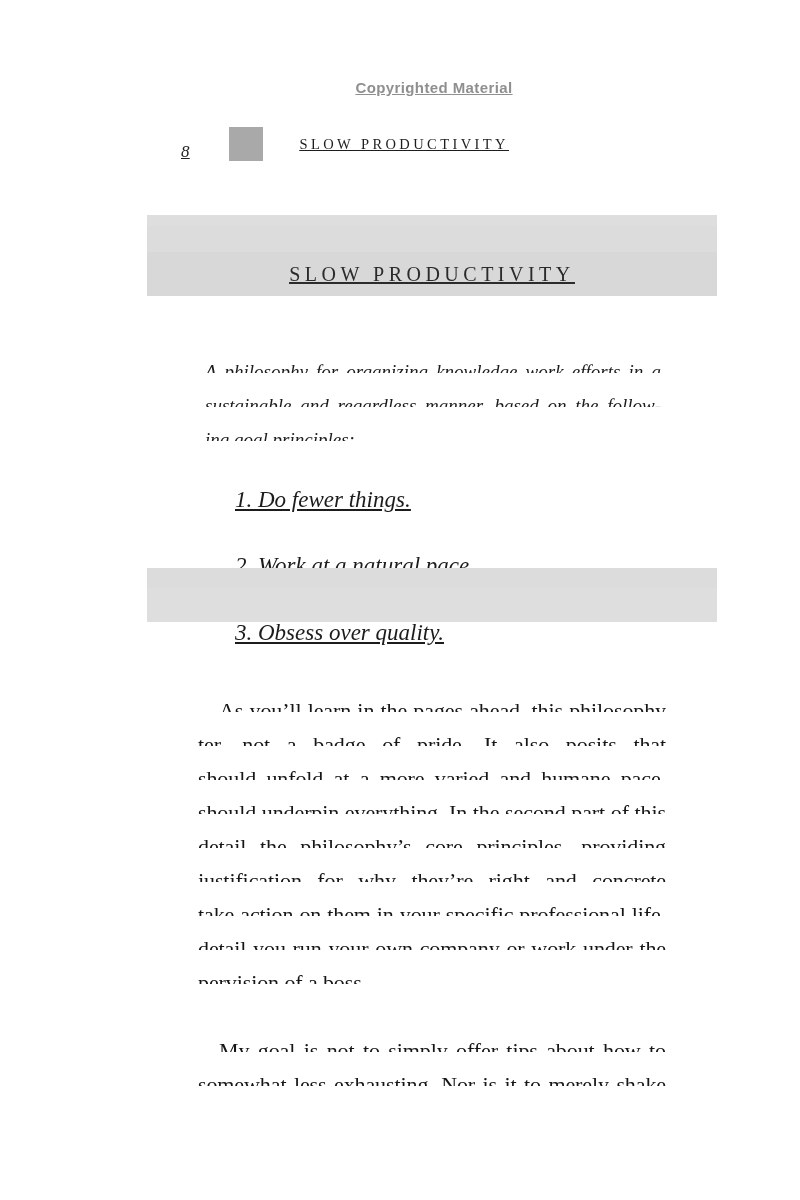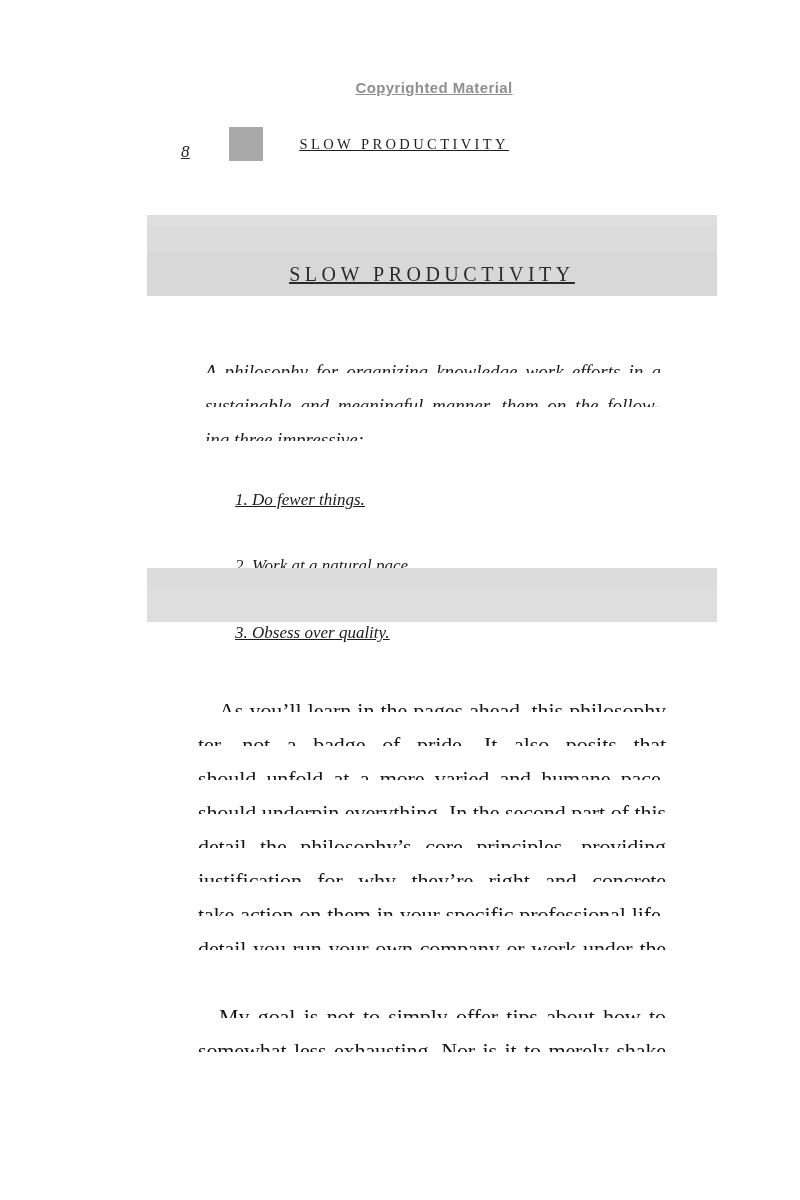--- a/index.html
+++ b/index.html
@@ -98,21 +98,21 @@
     text-align: justify;
     text-align-last: justify;
   }
   .def-desc .line:last-child { text-align-last: left; }
 
   .principles {
     position: absolute;
     top: 416px; left: 167px;
     list-style: none;
     font-style: italic;
-    font-size: 17px;
+    font-size: 23px;
     line-height: 32.4px;
     color: #1c1c1c;
   }
 
   
   .body-text {
     position: absolute;
     top: 610px; left: 113px;
     width: 570px;
     font-size: 22px;
@@ -145,22 +145,22 @@
 
   <div class="rule thin rule-top-thin"></div>
   <div class="rule thick rule-top-thick"></div>
 
   <div class="title-band">
     <span>SLOW PRODUCTIVITY</span>
   </div>
 
   <div class="def-desc">
       <div class="line">A philosophy for organizing knowledge work efforts in a</div>
-      <div class="line">sustainable and meaningful manner, them on the follow-</div>
-      <div class="line">ing three impressive:</div>
+      <div class="line">sustainable and regardless manner, based on the follow-</div>
+      <div class="line">ing goal principles:</div>
     </div>
 
   <ol class="principles">
       <li>1. Do fewer things.</li>
       <li>2. Work at a natural pace.</li>
       <li>3. Obsess over quality.</li>
     </ol>
 
   <div class="rule thick rule-bottom-thick"></div>
   <div class="rule thin rule-bottom-thin"></div>
@@ -168,20 +168,21 @@
   <div class="body-text">
     <div class="para para-first">
         <div class="line">As you’ll learn in the pages ahead, this philosophy rejects busy-</div>
         <div class="line">ter, not a badge of pride. It also posits that professional efforts</div>
         <div class="line">should unfold at a more varied and humane pace, with hard peri-</div>
         <div class="line">should underpin everything. In the second part of this book, I’ll</div>
         <div class="line">detail the philosophy’s core principles, providing both theoretical</div>
         <div class="line">justification for why they’re right and concrete advice on how to</div>
         <div class="line">take action on them in your specific professional life, regardless of</div>
         <div class="line">detail you run your own company or work under the close su-</div>
+        <div class="line">pervision of a boss.</div>
       </div>
     <div class="para para-second">
         <div class="line">My goal is not to simply offer tips about how to make your job</div>
         <div class="line">somewhat less exhausting. Nor is it to merely shake my metaphor-</div>
       </div>
   </div>
 
   <div class="copyright bottom">Copyrighted Material</div>
 
 </div>

